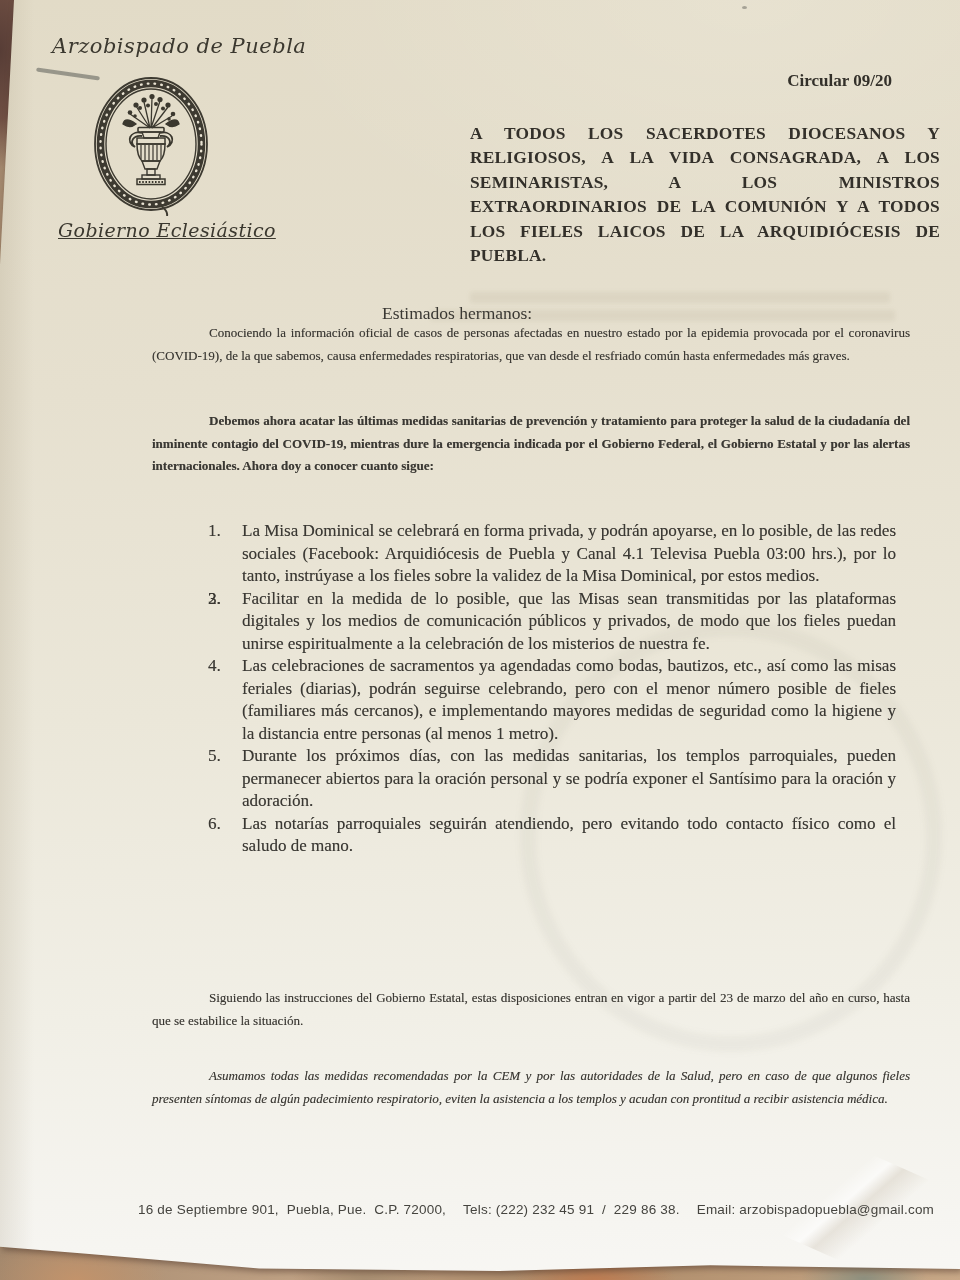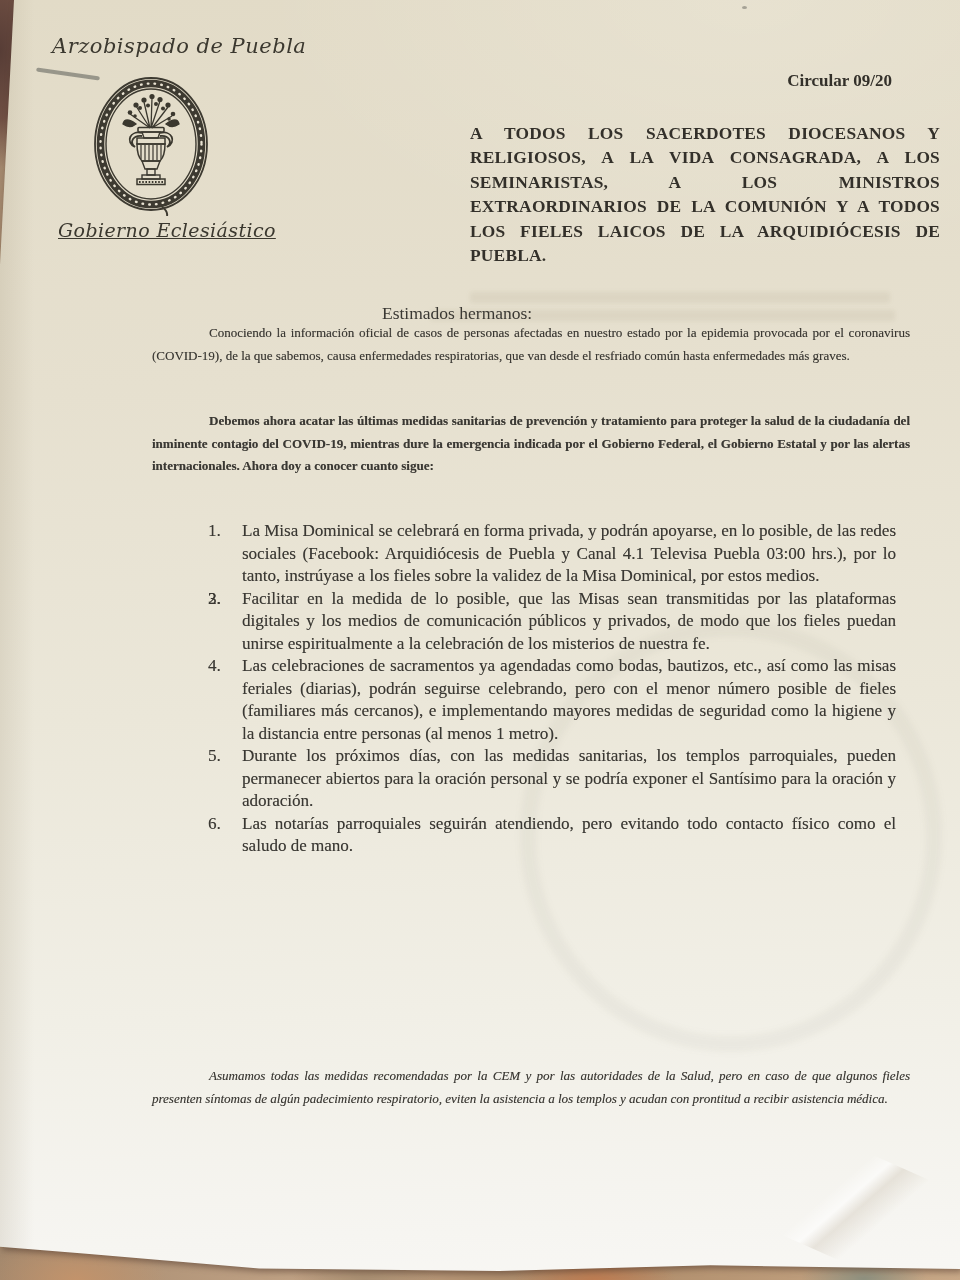--- a/index.html
+++ b/index.html
@@ -148,17 +148,23 @@
       <div class="measure">
         <span class="num">5.</span>
         <span>Durante los próximos días, con las medidas sanitarias, los templos parroquiales, pueden permanecer abiertos para la oración personal y se podría exponer el Santísimo para la oración y adoración.</span>
       </div>
       <div class="measure">
         <span class="num">6.</span>
         <span>Las notarías parroquiales seguirán atendiendo, pero evitando todo contacto físico como el saludo de mano.</span>
       </div>
     </div>
 
+    <div class="body-par p3">Siguiendo las instrucciones del Gobierno Estatal, estas disposiciones entran en vigor a partir del 23 de marzo del año en curso, hasta que se estabilice la situación.</div>
     <div class="body-par p4">Asumamos todas las medidas recomendadas por la CEM y por las autoridades de la Salud, pero en caso de que algunos fieles presenten síntomas de algún padecimiento respiratorio, eviten la asistencia a los templos y acudan con prontitud a recibir asistencia médica.</div>
 
+    <div class="footer">
+      <span>16 de Septiembre 901,&nbsp; Puebla, Pue.&nbsp; C.P. 72000,</span>
+      <span>Tels: (222) 232 45 91&nbsp; /&nbsp; 229 86 38.</span>
+      <span>Email: arzobispadopuebla@gmail.com</span>
+    </div>
 
   </div>
 </div>
 
 </body></html>

